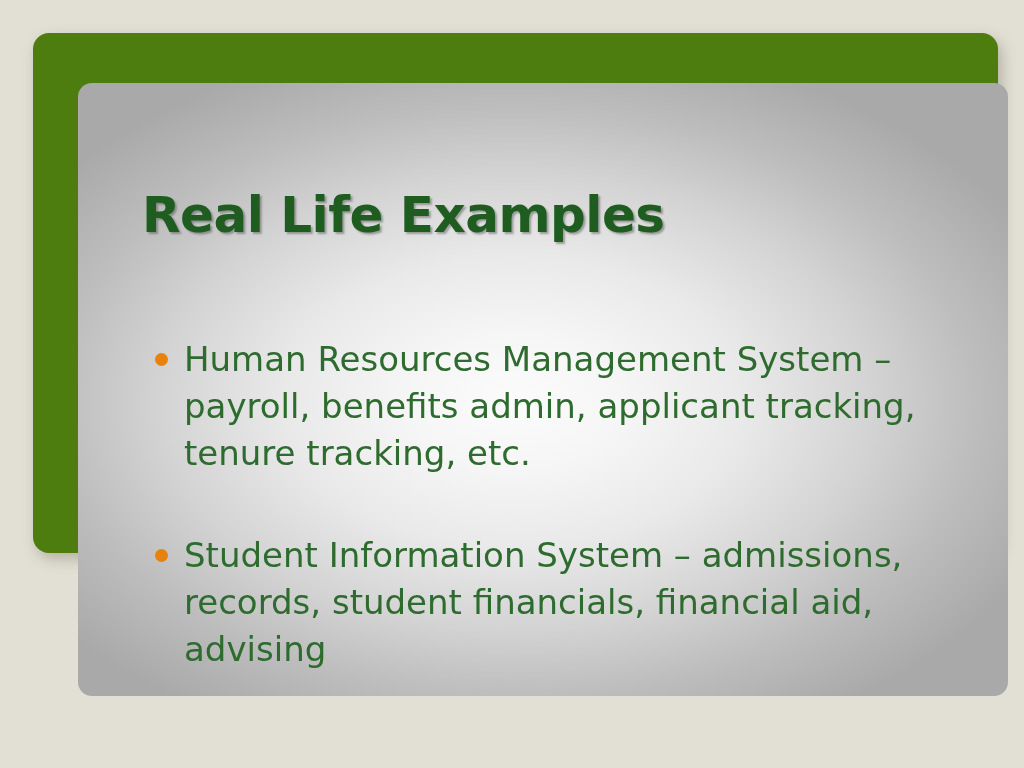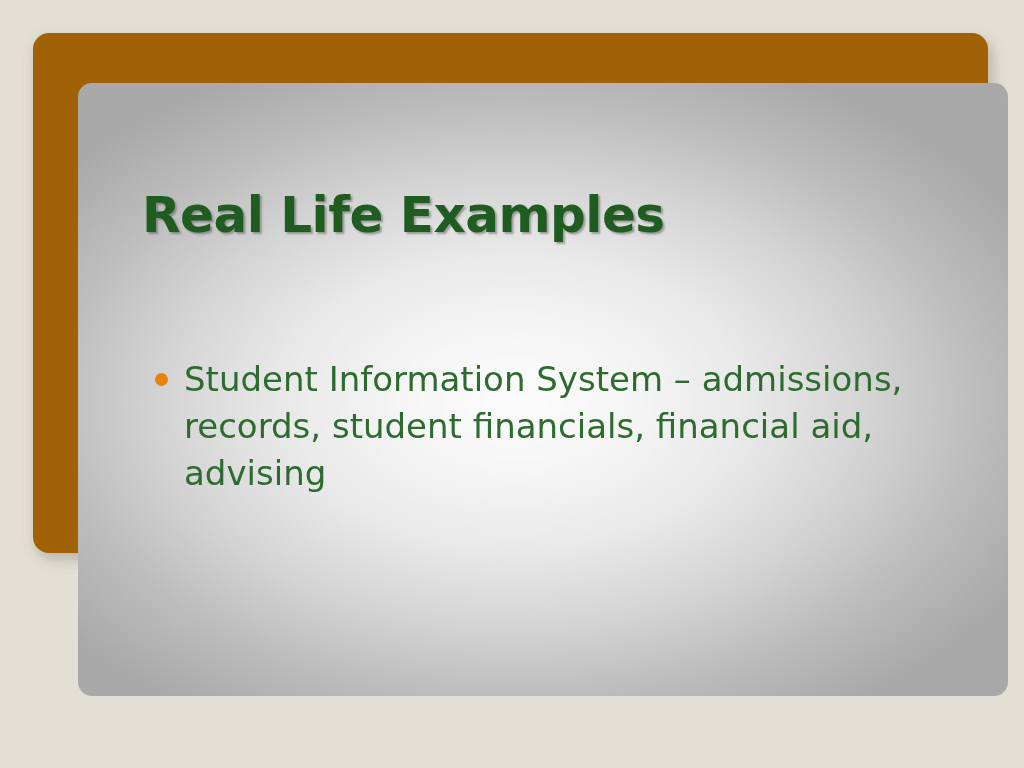--- a/index.html
+++ b/index.html
@@ -20,23 +20,24 @@
     height: 768px;
   }
 
   
   .slide-card {
     position: absolute;
     left: 33px;
     top: 33px;
     width: 955px;
     height: 520px;
-    background: #a16207;
+    background: #4d7c0f;
     border-radius: 16px;
     box-shadow: 4px 6px 14px rgba(120, 116, 100, 0.42);
+    padding-left: 10px;
   }
 
   
   .slide-panel {
     position: absolute;
     left: 45px;
     top: 50px;
     width: 930px;
     height: 613px;
     border-radius: 14px;
@@ -112,20 +113,24 @@
 <div id="slide-root">
 
   <div class="slide-card">
 
     <div class="slide-panel">
 
       <div class="slide-title">Real Life Examples</div>
 
       <div class="bullet-list">
 
+        <div class="bullet-item bullet-item-1">
+          <span class="bullet-marker"></span>
+          <span class="bullet-text">Human Resources Management System – payroll, benefits admin, applicant tracking, tenure tracking, etc.</span>
+        </div>
 
         <div class="bullet-item bullet-item-2">
           <span class="bullet-marker"></span>
           <span class="bullet-text">Student Information System – admissions, records, student financials, financial aid, advising</span>
         </div>
 
       </div>
 
     </div>
 

